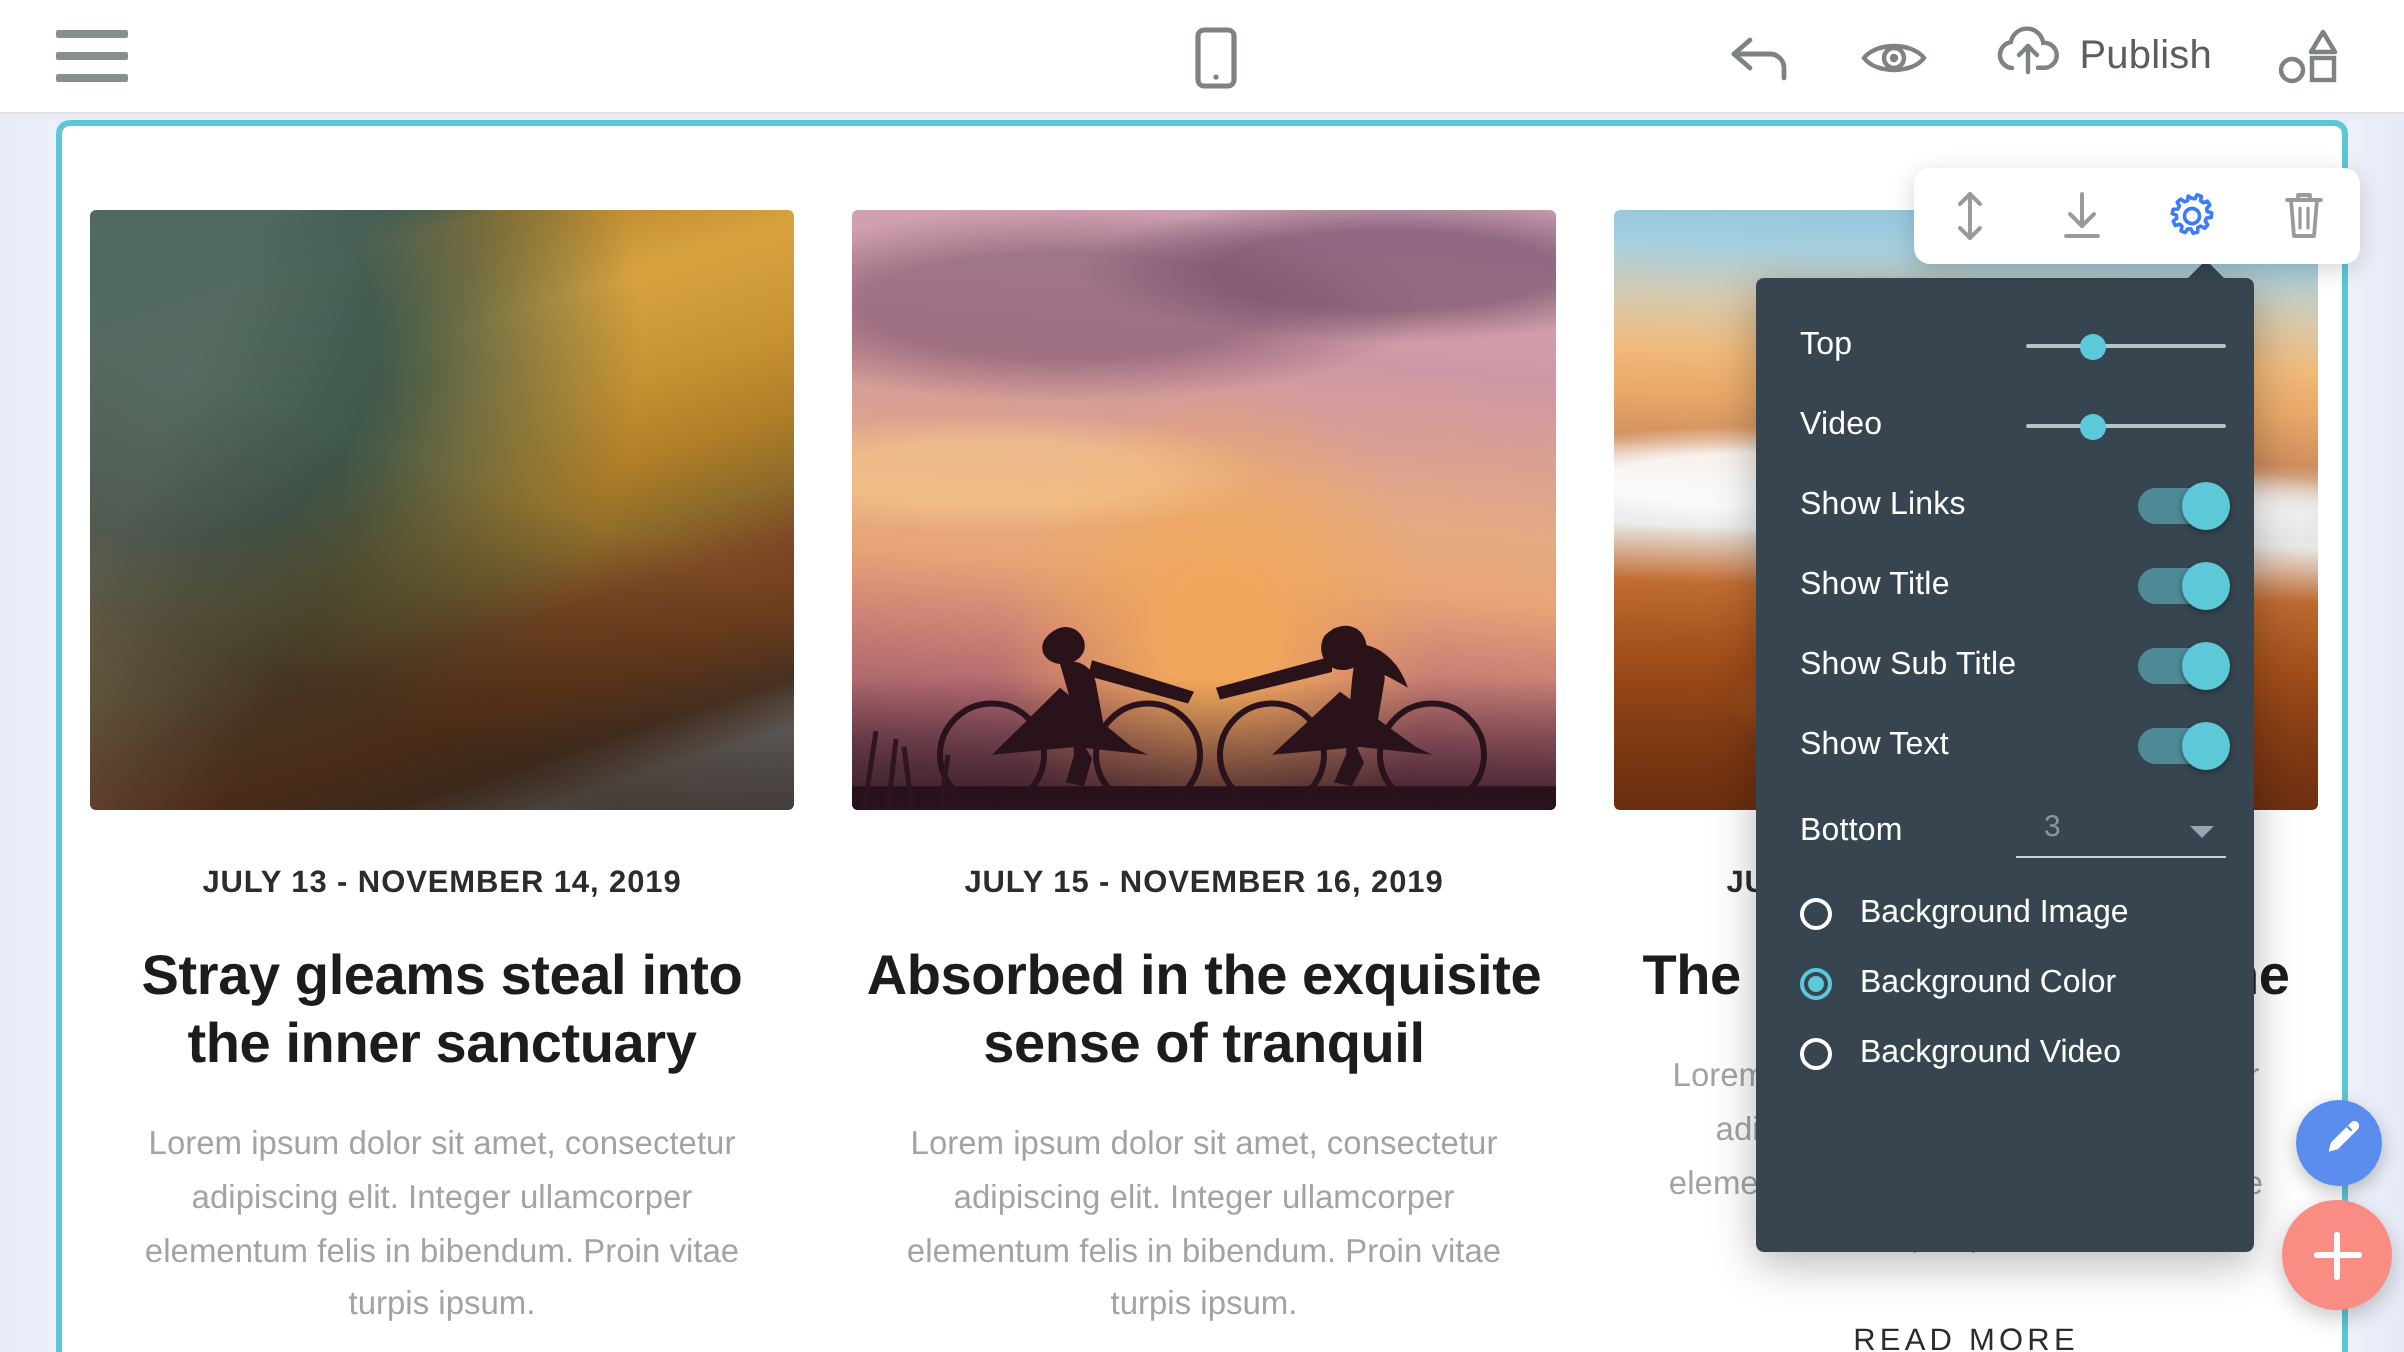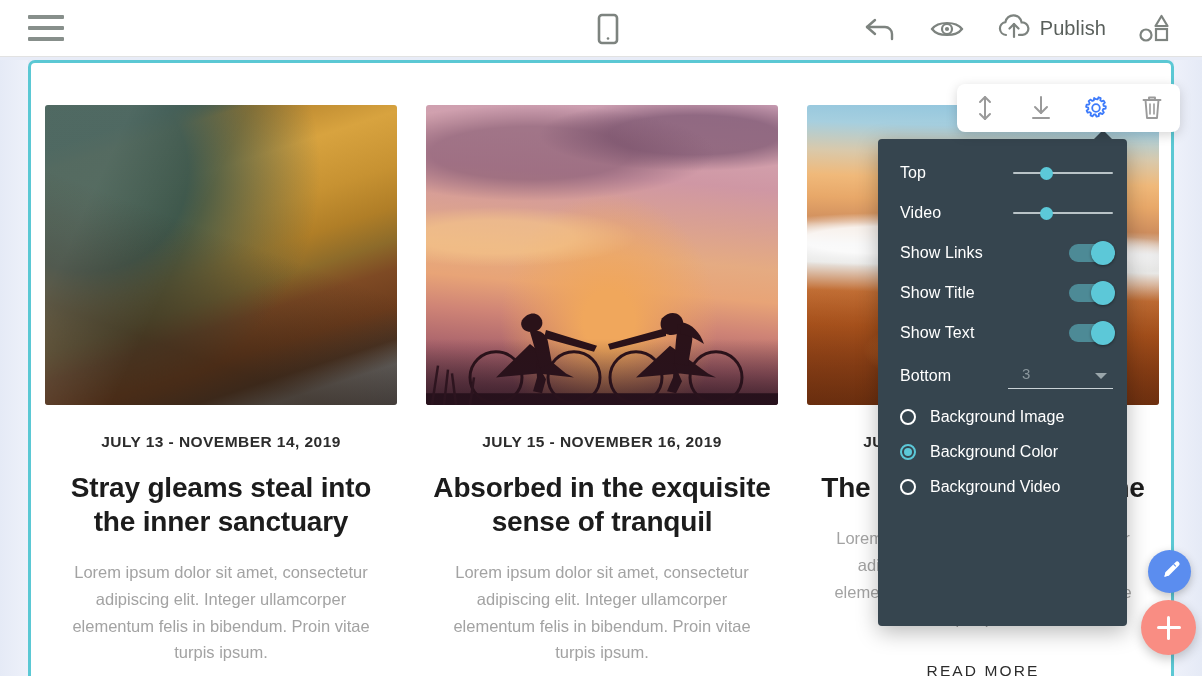--- a/index.html
+++ b/index.html
@@ -421,20 +421,26 @@
         <div class="knob"></div>
       </div>
   </div>
   <div class="row">
     <div class="row-label">Show Title</div>
     <div class="toggle">
         <div class="knob"></div>
       </div>
   </div>
   <div class="row">
+    <div class="row-label">Show Sub Title</div>
+    <div class="toggle">
+        <div class="knob"></div>
+      </div>
+  </div>
+  <div class="row">
     <div class="row-label">Show Text</div>
     <div class="toggle">
         <div class="knob"></div>
       </div>
   </div>
 
   <div class="row" style="height:46px">
     <div class="row-label">Bottom</div>
     <div class="select-wrap">
       <div class="select-value">3</div>

